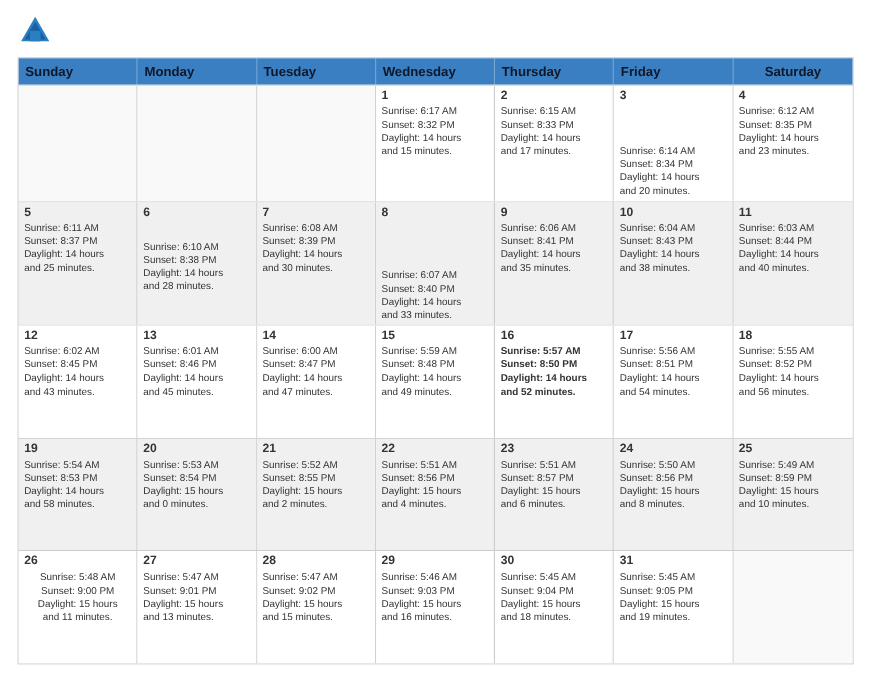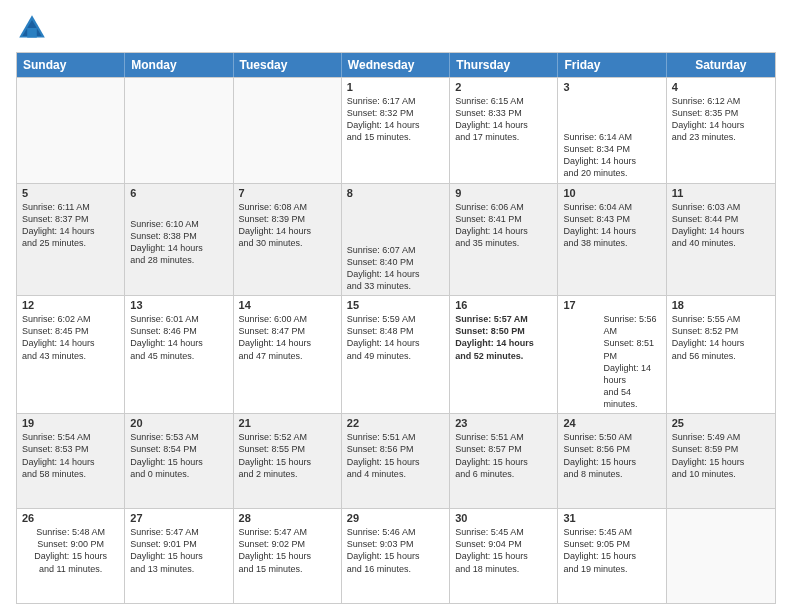--- a/index.html
+++ b/index.html
@@ -64,21 +64,21 @@
       display: flex;
       flex-direction: column;
       border: 1px solid #ccc;
     }
     .cal-header {
       display: grid;
       grid-template-columns: repeat(7, 1fr);
       background: #3a7fc1;
     }
     .cal-header-cell {
-      color: #ffffff;
+      color: #0f172a;
       font-weight: bold;
       font-size: 12px;
       padding: 5px 6px;
       border-right: 1px solid rgba(255,255,255,0.3);
     }
     .cal-header-cell:last-child { border-right: none; text-align: center; }
     .cal-body {
       flex: 1;
       display: flex;
       flex-direction: column;
@@ -261,21 +261,21 @@
           </div>
           <div class="cal-cell">
             <span class="day-num">16</span>
             <div class="cell-text" style="white-space: pre-line; font-weight: bold;">Sunrise: 5:57 AM
 Sunset: 8:50 PM
 Daylight: 14 hours
 and 52 minutes.</div>
           </div>
           <div class="cal-cell">
             <span class="day-num">17</span>
-            <div class="cell-text" style="white-space: pre-line; margin-left: 40px;">Sunrise: 5:56 AM
+            <div class="cell-text" style="white-space: pre-line;">Sunrise: 5:56 AM
 Sunset: 8:51 PM
 Daylight: 14 hours
 and 54 minutes.</div>
           </div>
           <div class="cal-cell">
             <span class="day-num">18</span>
             <div class="cell-text" style="white-space: pre-line;">Sunrise: 5:55 AM
 Sunset: 8:52 PM
 Daylight: 14 hours
 and 56 minutes.</div>

